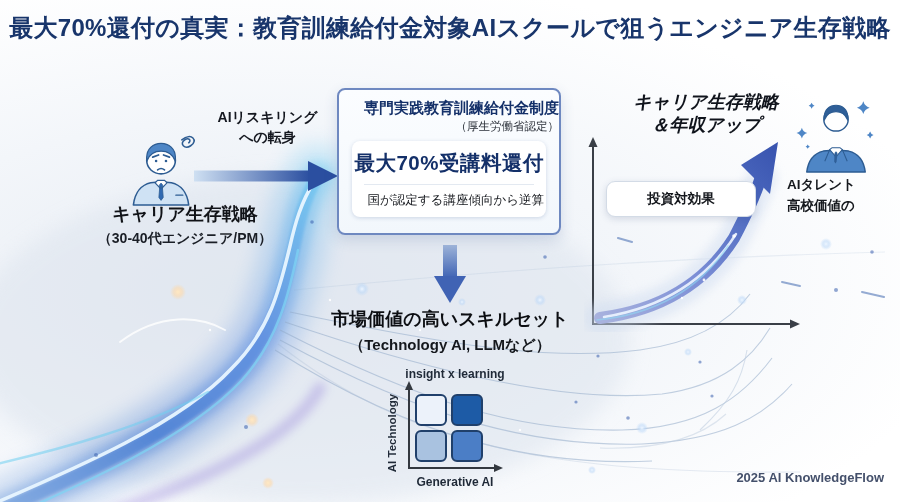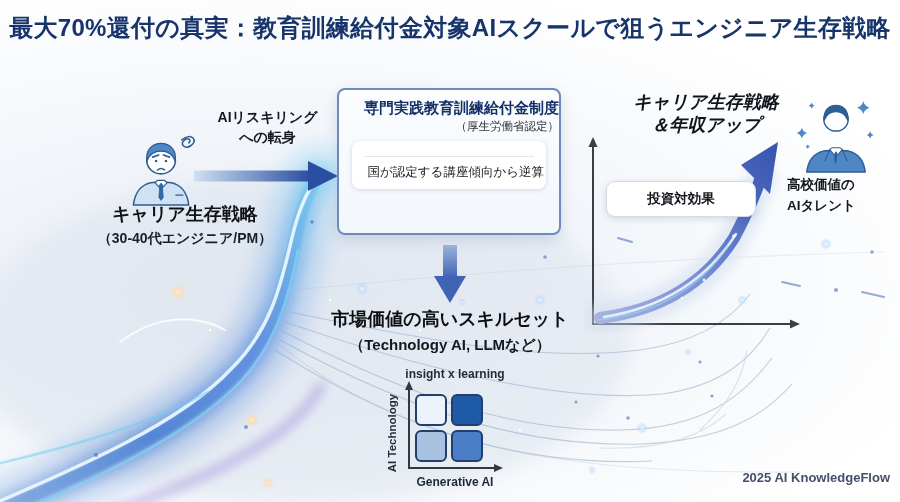--- a/index.html
+++ b/index.html
@@ -32,21 +32,21 @@
   #skills-label{left:265px;top:307px;width:370px;text-align:center;}
   #skills-label .l1{font-size:18px;font-weight:bold;color:#0c0e12;}
   #skills-label .l2{font-size:15px;font-weight:bold;margin-top:5px;color:#15181d;}
   #career-heading{left:600px;top:91px;width:212px;text-align:center;font-size:18px;font-weight:bold;color:#10141c;line-height:1.28;font-style:italic;}
   #roi-card{
     left:606px;top:181px;width:150px;background:#fff;border:1px solid #d3dbe6;border-radius:9px;
     box-shadow:0 2px 7px rgba(60,80,120,.18);padding:7px 6px;text-align:center;
     font-size:13.5px;font-weight:bold;color:#15181d;line-height:1.45;
   }
   #talent-label{left:787px;top:175px;width:112px;font-size:13.5px;font-weight:bold;color:#15181d;line-height:1.55;}
-  #footer{right:10px;top:470px;font-size:13px;font-weight:bold;color:#44506b;}
+  #footer{right:16px;top:470px;font-size:13px;font-weight:bold;color:#44506b;}
   svg{display:block;}
 </style>
 </head>
 <body>
 
 <div id="stage">
 
   <svg class="abs" style="left:0;top:0" width="900" height="502" viewBox="0 0 900 502">
     <defs>
       <linearGradient id="gBand" gradientUnits="userSpaceOnUse" x1="0" y1="520" x2="330" y2="170">
@@ -178,20 +178,21 @@
         </linearGradient>
       </defs>
     <rect x="0" y="12.5" width="116" height="11" fill="url(#gArrow)"></rect>
     <polygon points="114,3 144,18 114,33" fill="#2b4fa0"></polygon>
   </svg>
 
   <div class="abs" id="benefit-card">
     <div class="bb-heading">専門実践教育訓練給付金制度</div>
     <div class="bb-sub">（厚生労働省認定）</div>
     <div class="bb-inner">
+      <div class="bb-highlight">最大70%受講料還付</div>
       <div class="bb-divider"></div>
       <div class="bb-note">国が認定する講座傾向から逆算</div>
     </div>
   </div>
 
   <svg class="abs" style="left:431px;top:245px" width="38" height="62" viewBox="0 0 38 62">
     <defs>
         <linearGradient id="gDown" x1="0" y1="0" x2="0" y2="1">
           <stop offset="0" stop-color="#9db3d8"></stop>
           <stop offset="1" stop-color="#3f63b4"></stop>
@@ -257,22 +258,22 @@
     <g fill="#4e86c6">
       <path transform="translate(10,38) scale(5.5)" d="M 0,-1 Q 0.22,-0.22 1,0 Q 0.22,0.22 0,1 Q -0.22,0.22 -1,0 Q -0.22,-0.22 0,-1 Z"></path>
       <path transform="translate(73,12) scale(6.5)" d="M 0,-1 Q 0.22,-0.22 1,0 Q 0.22,0.22 0,1 Q -0.22,0.22 -1,0 Q -0.22,-0.22 0,-1 Z"></path>
       <path transform="translate(80,40) scale(3.5)" d="M 0,-1 Q 0.22,-0.22 1,0 Q 0.22,0.22 0,1 Q -0.22,0.22 -1,0 Q -0.22,-0.22 0,-1 Z"></path>
       <path transform="translate(20,10) scale(3)" d="M 0,-1 Q 0.22,-0.22 1,0 Q 0.22,0.22 0,1 Q -0.22,0.22 -1,0 Q -0.22,-0.22 0,-1 Z"></path>
       <path transform="translate(16,52) scale(2.2)" d="M 0,-1 Q 0.22,-0.22 1,0 Q 0.22,0.22 0,1 Q -0.22,0.22 -1,0 Q -0.22,-0.22 0,-1 Z"></path>
     </g>
   </svg>
 
   <div class="abs" id="talent-label">
+    <div>AIタレント</div>
     <div>高校価値の</div>
-    <div>AIタレント</div>
   </div>
 
   <svg class="abs" style="left:382px;top:365px" width="150" height="136" viewBox="0 0 150 136">
     <text x="73" y="13" text-anchor="middle" font-size="12" font-weight="bold" fill="#1f2937">insight x learning</text>
     <text x="14" y="68" text-anchor="middle" font-size="11.5" font-weight="bold" fill="#1f2937" transform="rotate(-90 14 68)">AI Technology</text>
     <path d="M 27,24 L 27,103 L 114,103" fill="none" stroke="#33383f" stroke-width="2"></path>
     <polygon points="27,16 23,25 31,25" fill="#33383f"></polygon>
     <polygon points="121,103 112,99 112,107" fill="#33383f"></polygon>
     <rect x="34" y="30" width="30" height="30" rx="5" stroke="#20406b" stroke-width="2" fill="#ecf2fa"></rect>
     <rect x="70" y="30" width="30" height="30" rx="5" stroke="#20406b" stroke-width="2" fill="#1d5ba6"></rect>

